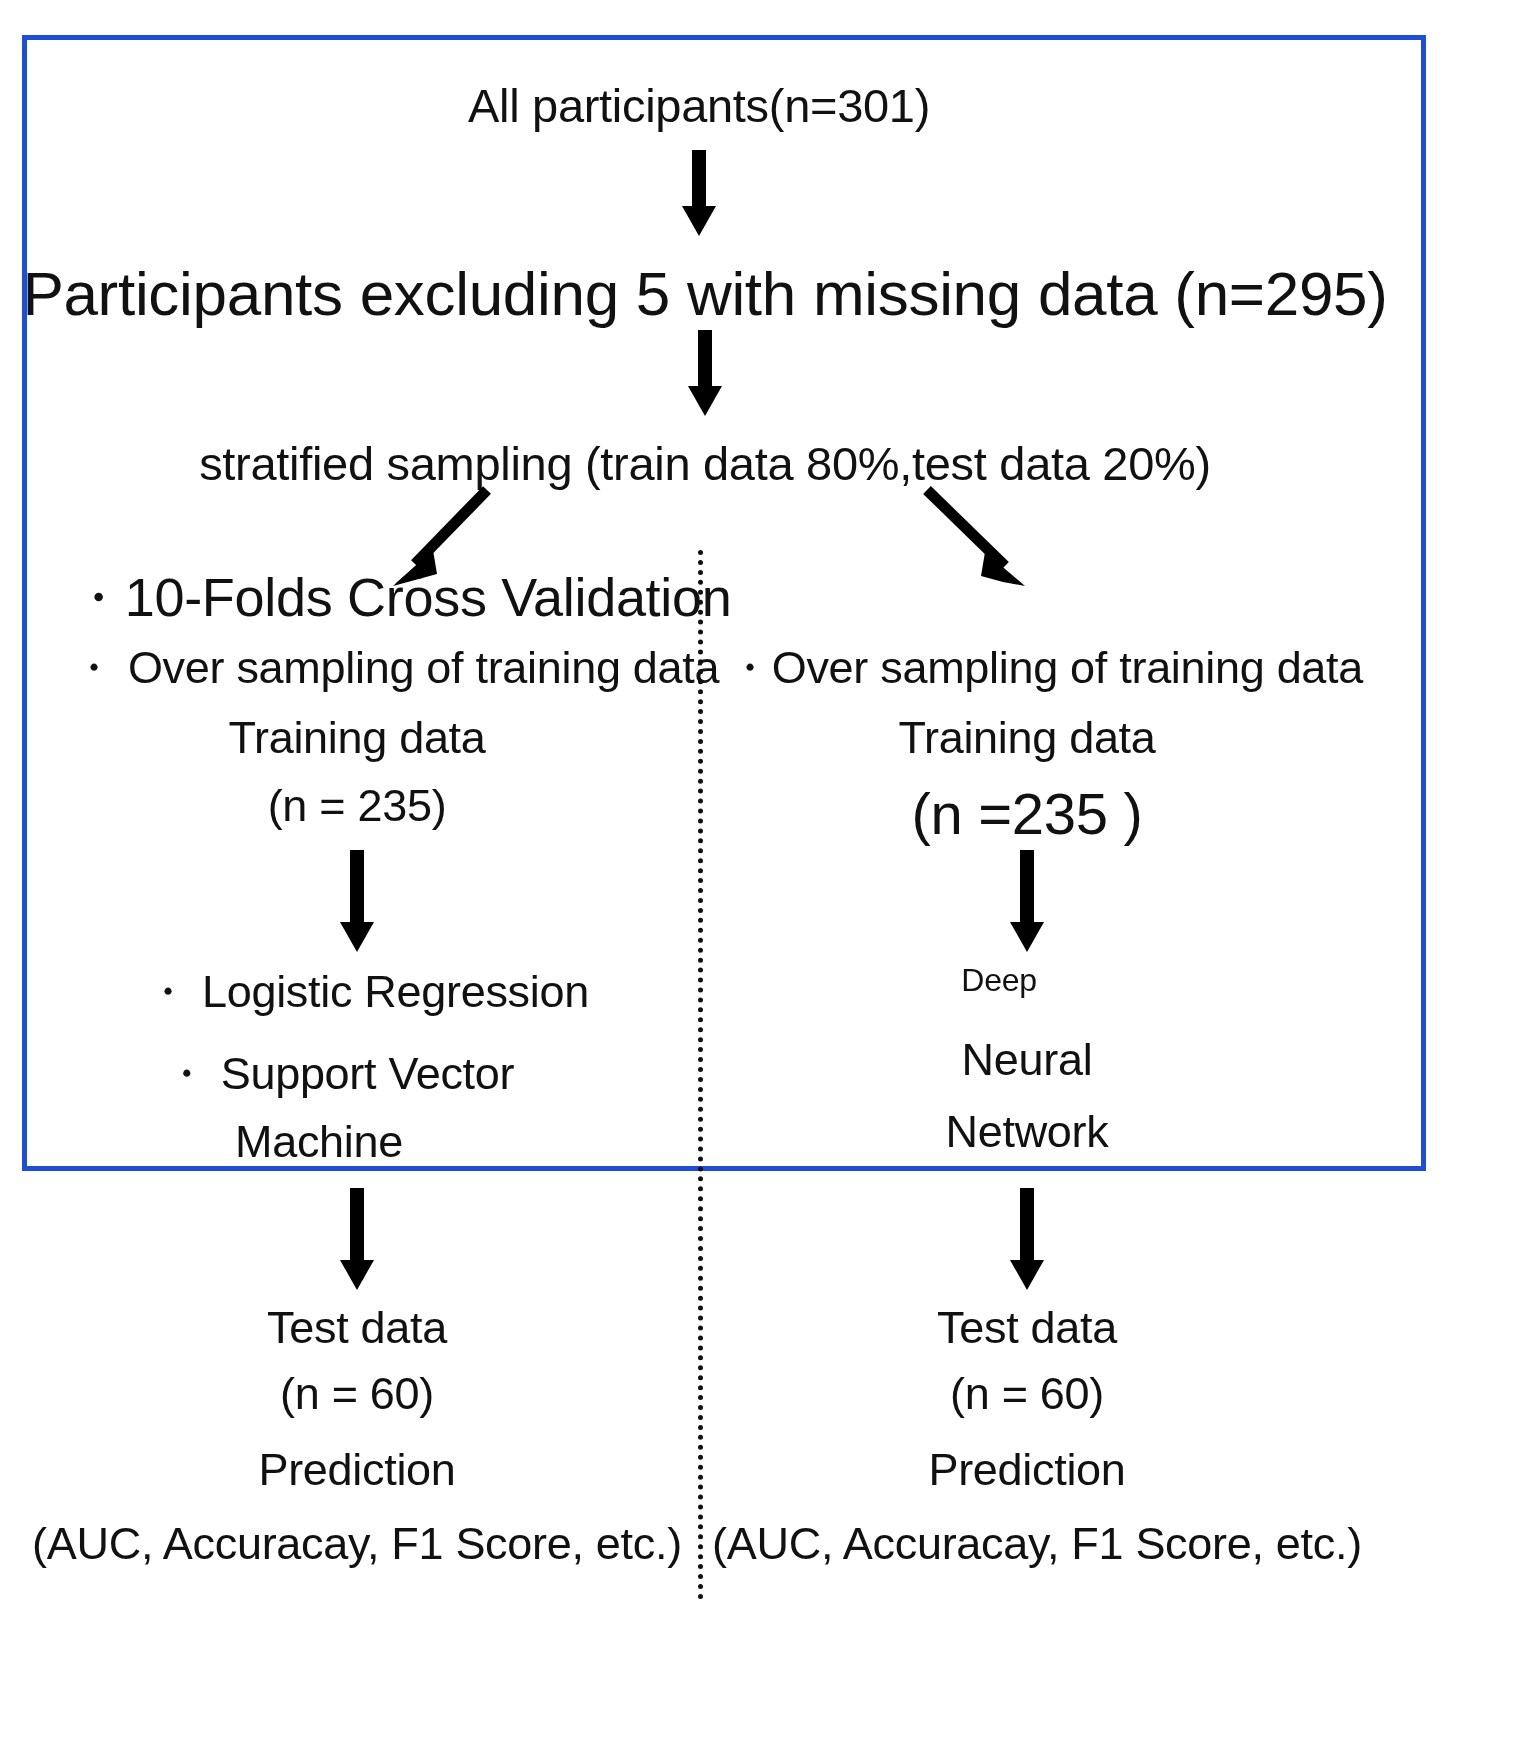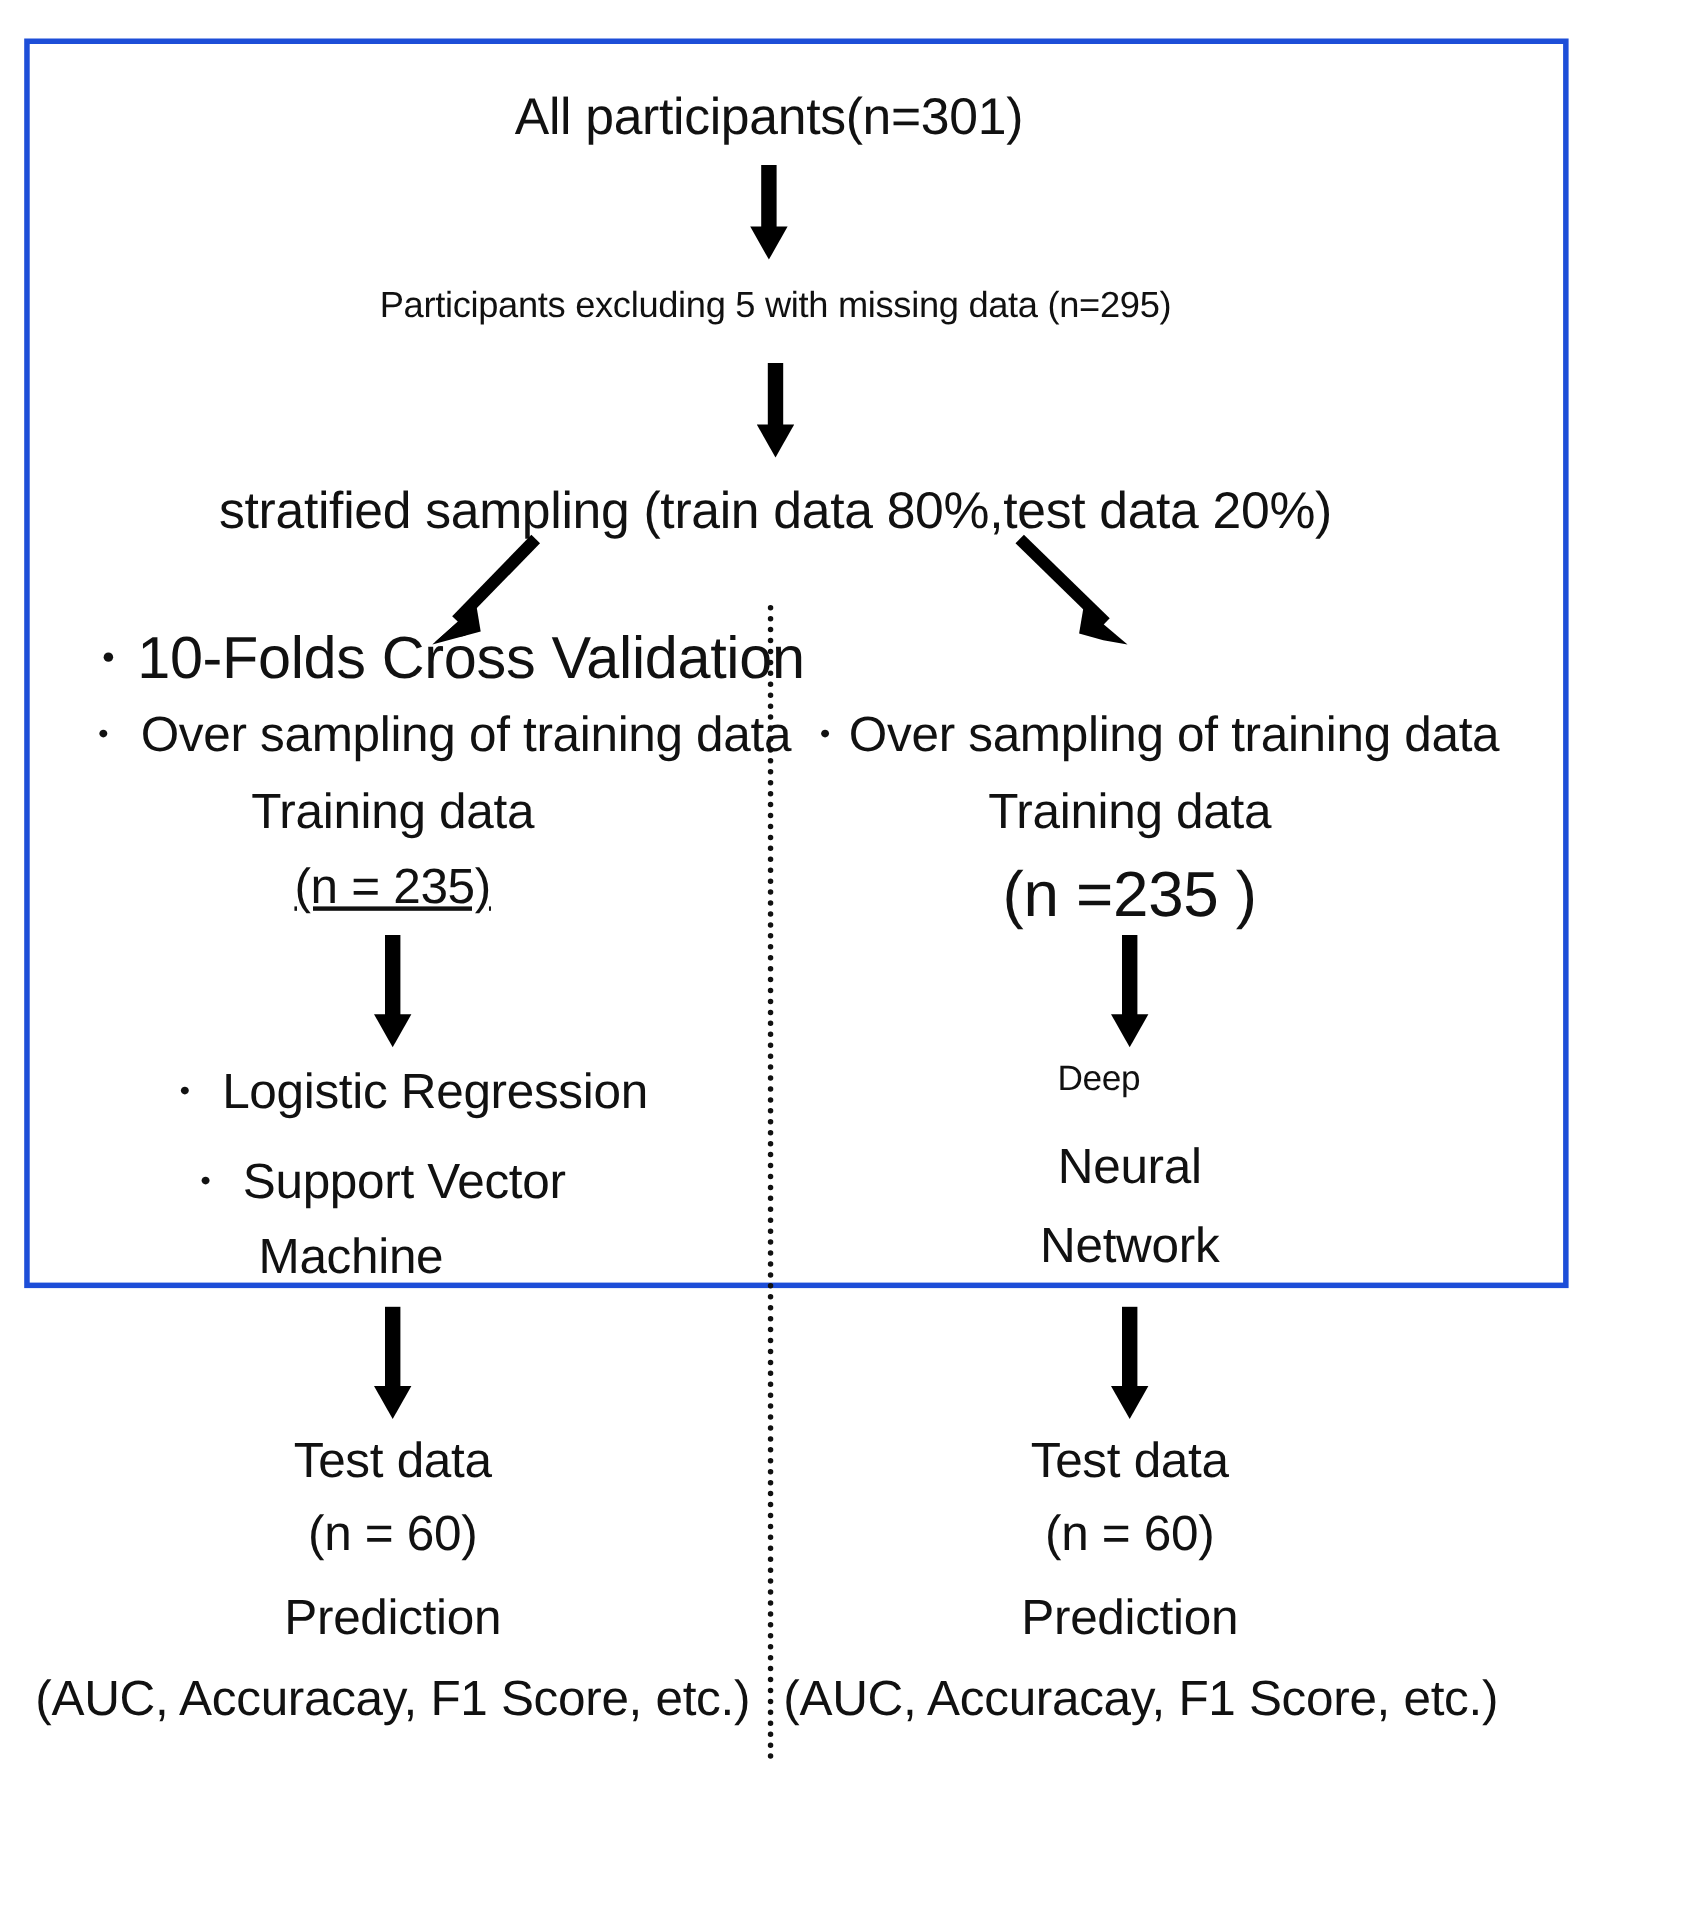--- a/index.html
+++ b/index.html
@@ -27,21 +27,21 @@
 <div id="page">
   <div id="frame">
 
     <div class="txt c" style="left:672px;top:38px;font-size:47px;">All participants(n=301)</div>
 
     <div class="varrow" style="left:672px;top:110px;height:86px;">
       <div class="shaft" style="width:14px;height:58px;"></div>
       <div class="head" style="top:56px;"></div>
     </div>
 
-    <div class="txt c" style="left:678px;top:218px;font-size:33px;">Participants excluding 5 with missing data (n=295)</div>
+    <div class="txt c" style="left:678px;top:218px;font-size:62px;">Participants excluding 5 with missing data (n=295)</div>
 
     <div class="varrow" style="left:678px;top:290px;height:86px;">
       <div class="shaft" style="width:14px;height:58px;"></div>
       <div class="head" style="top:56px;"></div>
     </div>
 
     <div class="txt c" style="left:678px;top:396px;font-size:47px;">stratified sampling (train data 80%,test data 20%)</div>
 
     <svg class="diag" width="200" height="120" style="left:350px;top:442px;">
       <line x1="110" y1="8" x2="38" y2="82" stroke-width="11"></line>
@@ -54,21 +54,21 @@
       <polygon points="118,104 78,70 74,94 96,100"></polygon>
     </svg>
 
     <div class="dotted-divider" style="left:671px;top:510px;height:1050px;"></div>
 
     <div class="txt" style="left:44px;top:522px;font-size:54px;">・10-Folds Cross Validation</div>
 
     <div class="txt" style="left:44px;top:598px;font-size:45px;">・ Over sampling of training data</div>
 
     <div class="txt c" style="left:330px;top:672px;font-size:45px;">Training data</div>
-    <div class="txt c" style="left:330px;top:740px;font-size:45px;text-decoration:underline;">(n = 235)</div>
+    <div class="txt c" style="left:330px;top:740px;font-size:45px;">(n = 235)</div>
 
     <div class="varrow" style="left:330px;top:810px;height:105px;">
       <div class="shaft" style="width:14px;height:75px;"></div>
       <div class="head" style="top:72px;"></div>
     </div>
 
     <div class="txt c" style="left:340px;top:922px;font-size:45px;">・ Logistic Regression</div>
     <div class="txt c" style="left:312px;top:1004px;font-size:45px;text-align:right;">・ Support Vector</div>
     <div class="txt c" style="left:292px;top:1076px;font-size:45px;">Machine</div>
 

